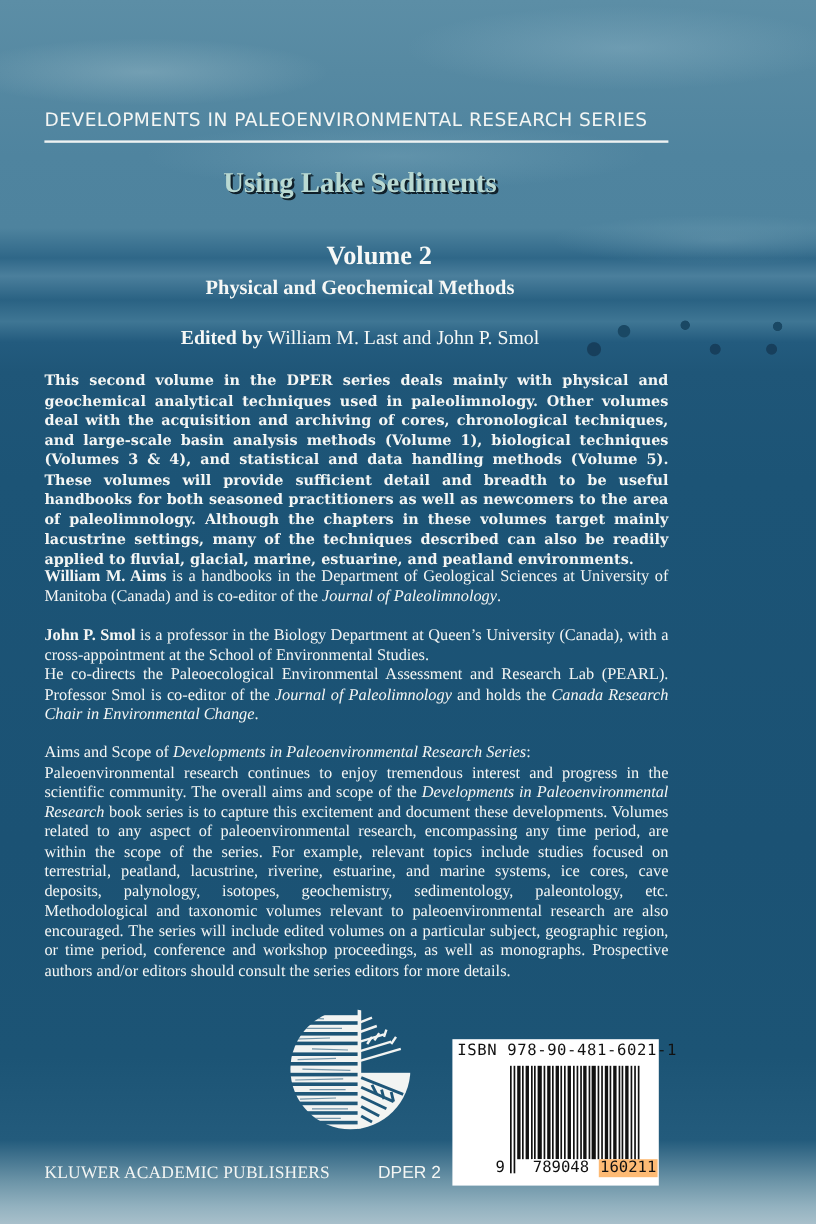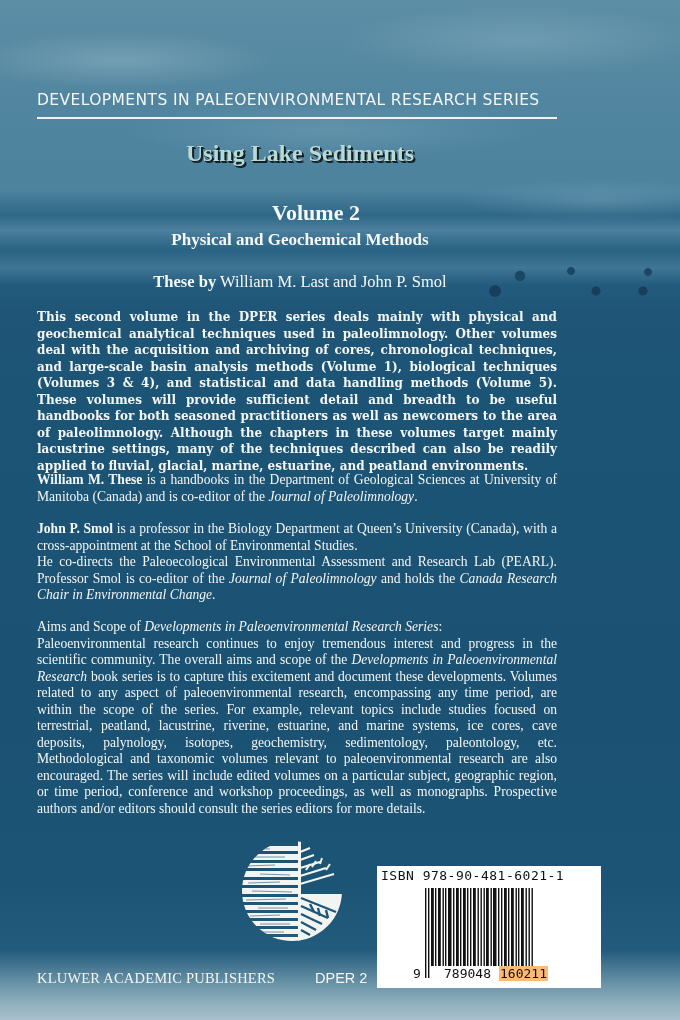--- a/index.html
+++ b/index.html
@@ -83,21 +83,21 @@
   .publisher {
     position: absolute; left: 37px; top: 970px;
     font-family: "Liberation Serif", serif; font-size: 14.5px; color: #f4f6f4; letter-spacing: 0.2px;
   }
   .dper {
     position: absolute; left: 315px; top: 970px;
     font-family: Liberation Sans, sans-serif; font-size: 14.5px; color: #f4f6f4;
   }
 
   .isbn-box {
-    position: absolute; left: 377px; top: 866px; width: 224px; height: 122px;
+    position: absolute; left: 377px; top: 866px; width: 172px; height: 122px;
     background: #ffffff; color: #111; text-decoration: underline;
   }
   .isbn-label {
     position: absolute; left: 4px; top: 2px; width: 196px;
     font-family: "DejaVu Sans Mono", "Liberation Mono", monospace; font-size: 13px;
     letter-spacing: 0.5px; color: #111; white-space: nowrap;
   }
   .barcode {
     position: absolute; left: 48px; top: 22px; width: 110px; height: 90px;
   }
@@ -117,28 +117,28 @@
 
 <div class="series">DEVELOPMENTS IN PALEOENVIRONMENTAL RESEARCH SERIES</div>
 <div class="series-rule"></div>
 
 <div class="title">
   <div>Using Lake Sediments</div>
 </div>
 <div class="volume">Volume 2</div>
 <div class="subtitle">Physical and Geochemical Methods</div>
 <div class="editors">
-  <b>These by</b>
+  <b>Edited by</b>
   <span>William M. Last and John P. Smol</span>
 </div>
 
 <div class="body-text p1">This second volume in the DPER series deals mainly with physical and geochemical analytical techniques used in paleolimnology. Other volumes deal with the acquisition and archiving of cores, chronological  techniques, and large-scale basin analysis methods (Volume 1), biological techniques (Volumes 3 &amp; 4), and statistical and data handling methods (Volume 5). These volumes will provide sufficient detail and breadth to be useful handbooks for both seasoned practitioners as well as newcomers to the area of paleolimnology. Although the chapters in these volumes target mainly lacustrine settings, many of the techniques described can also be readily applied to fluvial, glacial, marine, estuarine, and peatland environments.</div>
 
 <div class="body-text p-last">
-  <span class="nm">William M. These</span><span> is a handbooks in the Department of Geological Sciences at University of Manitoba (Canada) and is co-editor of the </span><i>Journal of Paleolimnology</i><span>.</span>
+  <span class="nm">William M. Aims</span><span> is a handbooks in the Department of Geological Sciences at University of Manitoba (Canada) and is co-editor of the </span><i>Journal of Paleolimnology</i><span>.</span>
 </div>
 
 <div class="body-text p-smol">
   <span class="nm">John P. Smol</span><span> is a professor in the Biology Department at Queen’s University (Canada), with a cross-appointment at the School of Environmental Studies.</span><br>
   <span>He co-directs the Paleoecological Environmental Assessment and Research Lab (PEARL). Professor Smol is co-editor of the </span><i>Journal of Paleolimnology</i><span> and holds the </span><i>Canada Research Chair in Environmental Change</i><span>.</span>
 </div>
 
 <div class="body-text p-aims">
   <div><span>Aims and Scope of </span><i>Developments in Paleoenvironmental Research Series</i><span>:</span></div>
   <div><span>Paleoenvironmental research continues to enjoy tremendous interest and progress in the scientific community. The overall aims and scope of the </span><i>Developments in Paleoenvironmental Research</i><span> book series is to capture this excitement and document these developments. Volumes related to any aspect of paleoenvironmental research, encompassing any time period, are within the scope of the series.  For example, relevant topics include studies focused on terrestrial, peatland, lacustrine, riverine, estuarine, and marine systems, ice cores, cave deposits, palynology, isotopes, geochemistry, sedimentology, paleontology, etc. Methodological and taxonomic volumes relevant to paleoenvironmental research are also encouraged.  The series will include edited volumes on a particular subject, geographic region, or time period, conference and workshop proceedings, as well as monographs.  Prospective authors and/or editors should consult the series editors for more details.</span></div>

